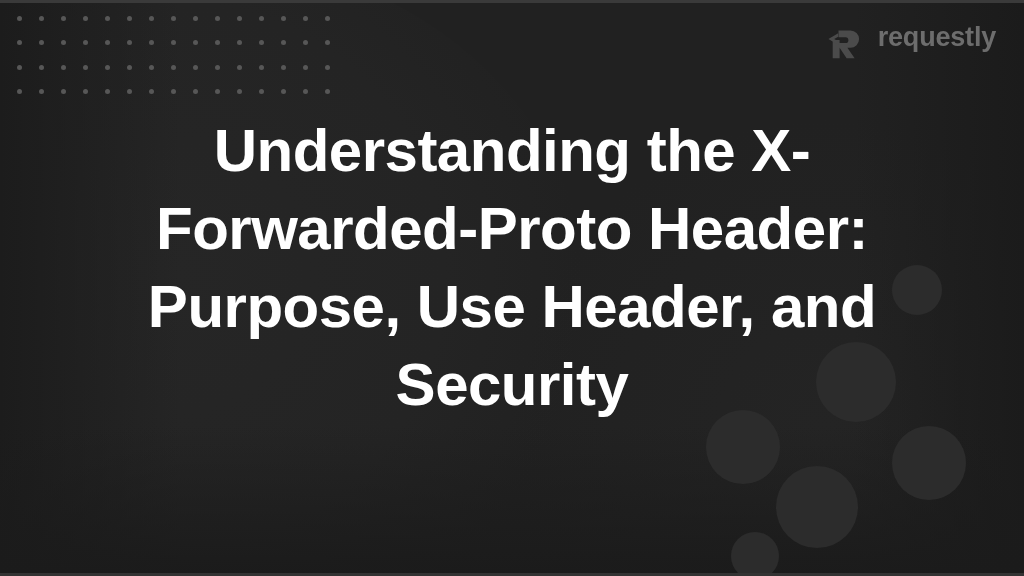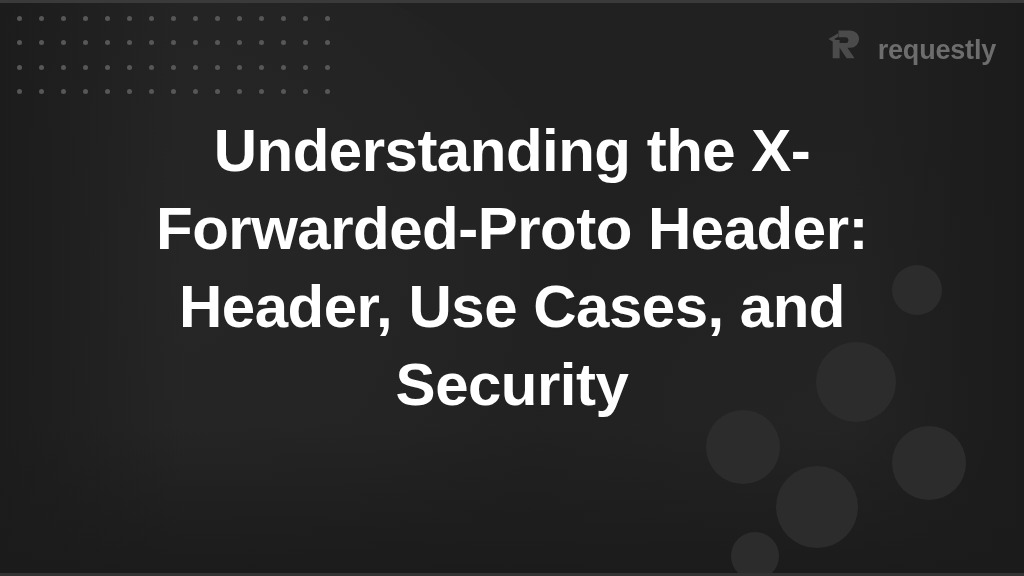--- a/index.html
+++ b/index.html
@@ -76,21 +76,21 @@
     justify-self:center;
   }
 
   
   .deco { position:absolute; border-radius:50%; background:#2c2c2c; }
 
   
   .brand {
     position:absolute;
     right:28px; top:24px;
-    display:flex; align-items:flex-end; gap:13px;
+    display:flex; align-items:flex-start; gap:13px;
   }
   .brand-mark { width:40px; height:40px; display:block; }
   .brand-word {
     font-size:27px;
     font-weight:600;
     color:#6d6d6d;
     letter-spacing:-0.2px;
     line-height:1;
   }
 
@@ -205,16 +205,16 @@
     <span class="brand-mark-holder">
       <svg class="brand-mark" viewBox="0 0 40 40" xmlns="http://www.w3.org/2000/svg" aria-hidden="true">
         <path d="M13.5 6.5 H25.5 a8.6 8.6 0 0 1 0 17.2 h-3.1 l7.2 10.6 h-8.0 l-7.0 -10.6 v10.6 h-6.9 V16.0 h6.9 v3.1 h5.9 a2.9 2.9 0 0 0 0 -5.8 H13.5 Z" fill="#4b4b4b"></path>
         <path d="M13.2 12.8 V9.2 L3.4 15.0 l9.8 5.8 v-3.6 l-4.0 -2.2 z" fill="#4b4b4b"></path>
       </svg>
     </span>
     <span class="brand-word">requestly</span>
   </div>
 
   <div class="title-wrap">
-    <h1 class="title">Understanding the X-Forwarded-Proto Header: Header, Use Cases, and Security</h1>
+    <h1 class="title">Understanding the X-Forwarded-Proto Header: Purpose, Use Header, and Security</h1>
   </div>
 
 </div>
 
 </body></html>

